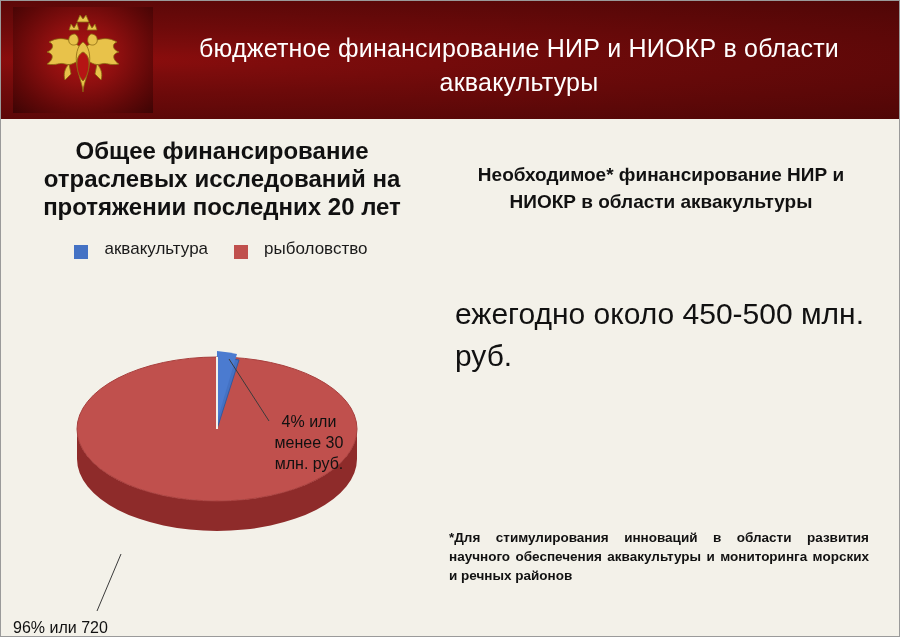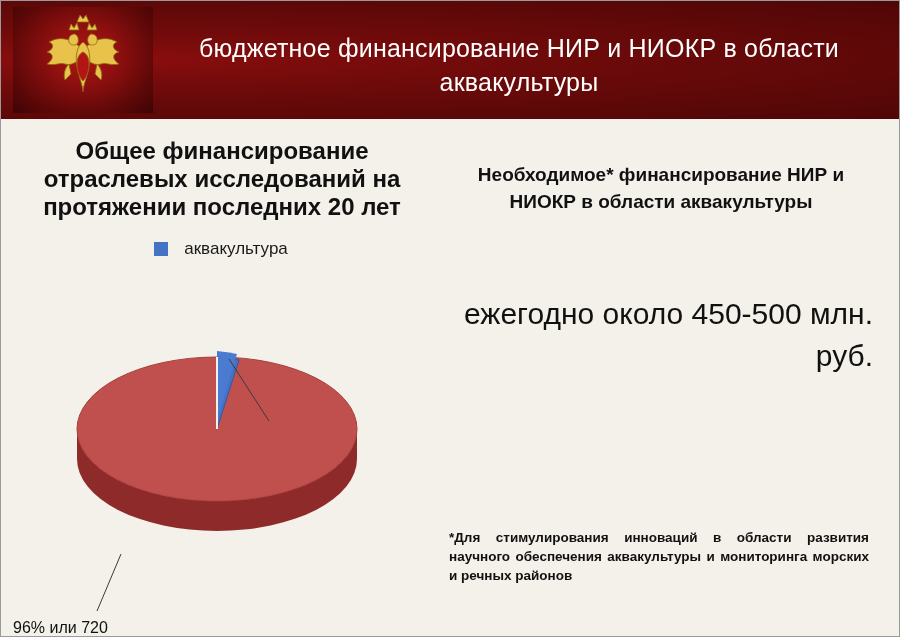--- a/index.html
+++ b/index.html
@@ -86,21 +86,21 @@
   
   #legend {
     display: flex;
     justify-content: center;
     gap: 26px;
     margin-top: 18px;
     padding-left: 10px;
   }
   .legend-item {
     display: flex;
-    align-items: center;
+    align-items: flex-end;
     gap: 16px;
     font-size: 17px;
     color: #1a1a1a;
   }
   .legend-swatch {
     width: 14px;
     height: 14px;
     display: inline-block;
   }
   
@@ -131,21 +131,21 @@
   }
   #label-big {
     left: 12px;
     top: 358px;
     width: 110px;
     text-align: left;
   }
   
   #big-text {
     margin: 78px 28px 0 24px;
-    text-align: right;
+    text-align: left;
     font-size: 30px;
     line-height: 42px;
     color: #111111;
   }
   #footnote {
     position: absolute;
     left: 18px;
     bottom: 42px;
     width: 420px;
     font-size: 13.5px;
@@ -192,20 +192,24 @@
   </div>
 
   <div id="left-col">
     <div id="left-title" class="col-title">Общее финансирование отраслевых исследований на протяжении последних 20 лет</div>
 
     <div id="legend">
       <div class="legend-item">
         <span class="legend-swatch" style="background:#4472c4"></span>
         <span>аквакультура</span>
       </div>
+      <div class="legend-item">
+        <span class="legend-swatch" style="background:#c0504d"></span>
+        <span>рыболовство</span>
+      </div>
     </div>
 
     <div id="pie-area">
       <div id="pie-wrap">
         <svg width="300" height="230" viewBox="0 0 300 230">
 
           <path d="M10 118 A140 72 0 0 0 290 118 L290 148 A140 72 0 0 1 10 148 Z" fill="#8e2b2a"></path>
 
           <ellipse cx="150" cy="118" rx="140" ry="72" fill="#c0504d" stroke="#a83f3d" stroke-width="1"></ellipse>
 
@@ -215,20 +219,21 @@
 
           <line x1="150" y1="118" x2="150" y2="46" stroke="#f3f1e9" stroke-width="2"></line>
         </svg>
       </div>
 
       <svg style="position:absolute;left:0;top:0;width:430px;height:360px;pointer-events:none;">
         <line x1="228" y1="100" x2="268" y2="162" stroke="#3b3b3b" stroke-width="1"></line>
         <line x1="120" y1="295" x2="96" y2="352" stroke="#3b3b3b" stroke-width="1"></line>
       </svg>
 
+      <div id="label-small" class="pie-label">4% или менее 30 млн. руб.</div>
       <div id="label-big" class="pie-label">96% или 720 млн. руб.</div>
     </div>
   </div>
 
   <div id="right-col">
     <div id="right-title" class="col-title">Необходимое* финансирование НИР и НИОКР в области аквакультуры</div>
     <div id="big-text">ежегодно около 450-500 млн. руб.</div>
     <div id="footnote">*Для стимулирования инноваций в области развития научного обеспечения аквакультуры и мониторинга морских и речных районов</div>
   </div>
 

